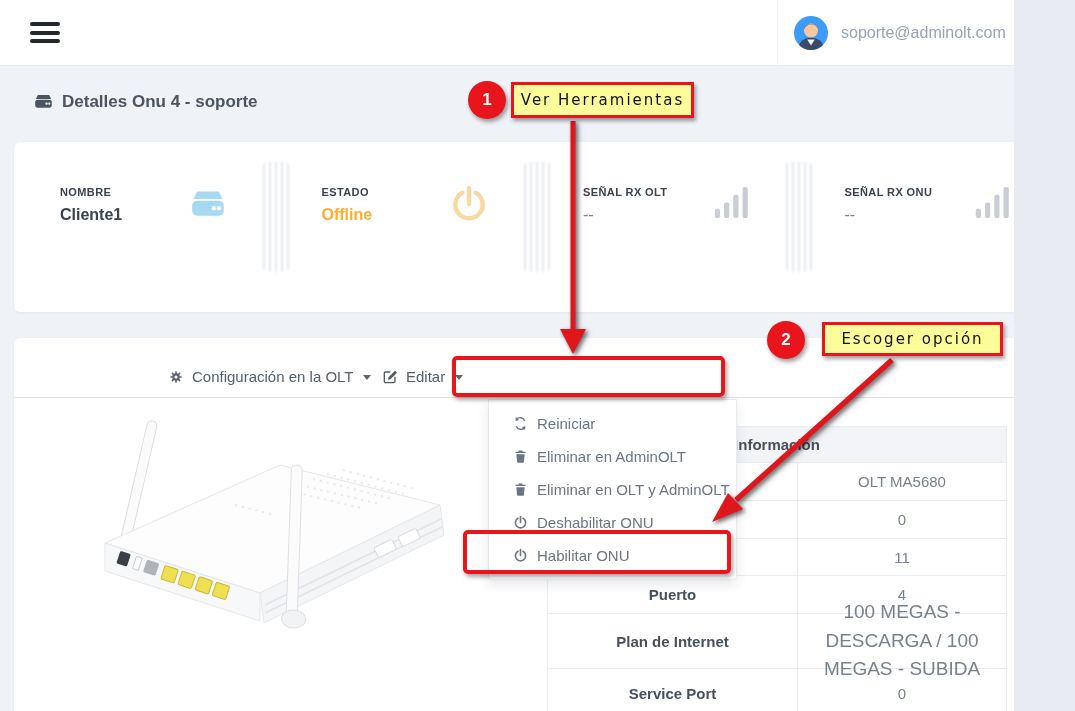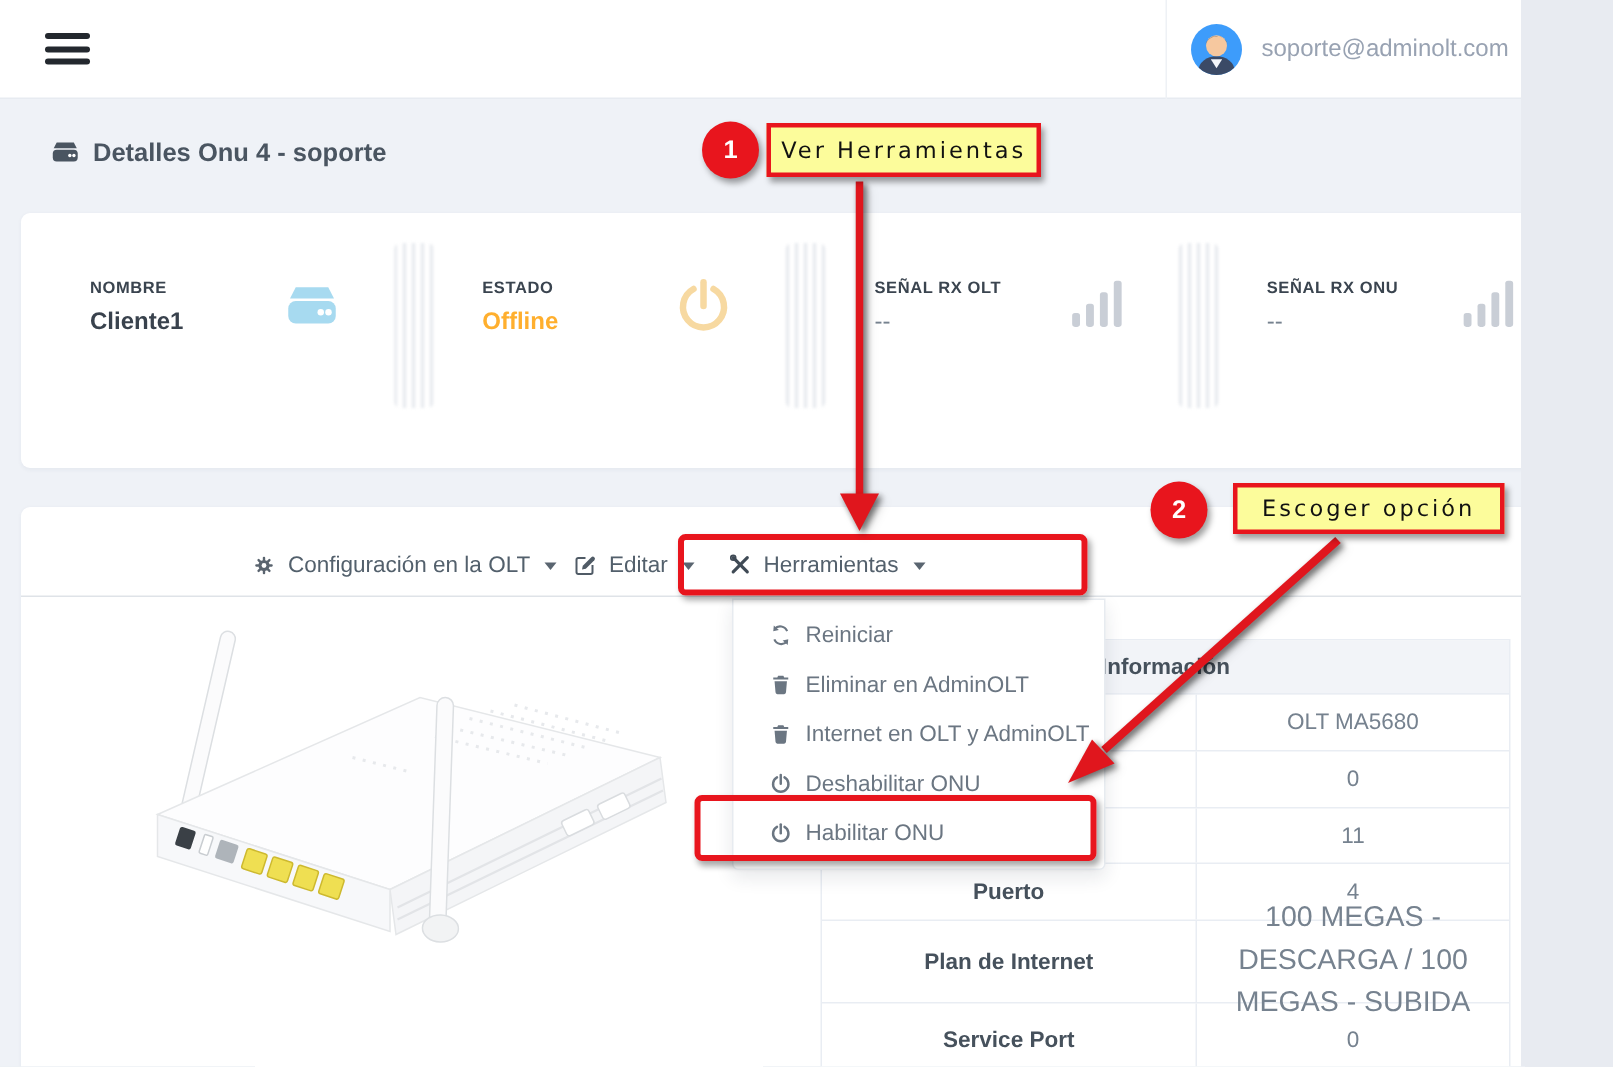--- a/index.html
+++ b/index.html
@@ -234,27 +234,20 @@
       <span>Configuración en la OLT</span>
       <span class="caret"></span>
     </div>
     <div class="tab" style="left:352px">
       <svg width="16" height="16" viewBox="0 0 24 24" style="color:#505b66">
           <use href="#ic-edit"></use>
         </svg>
       <span>Editar</span>
       <span class="caret"></span>
     </div>
-    <div class="tab" style="left:456px">
-      <svg width="15" height="15" viewBox="0 0 24 24" style="color:#3f4a55">
-          <use href="#ic-tools"></use>
-        </svg>
-      <span>Herramientas</span>
-      <span class="caret"></span>
-    </div>
   </div>
 
   <svg class="device" width="420" height="228" viewBox="0 0 420 228">
 
     <g transform="translate(118,8) rotate(13)">
       <rect x="-5" y="0" width="10" height="128" rx="5" fill="#fbfbfc" stroke="#dcdfe2"></rect>
       <ellipse cx="0" cy="130" rx="11" ry="8" fill="#f2f3f4" stroke="#dcdfe2"></ellipse>
     </g>
 
     <path d="M70 130 L245 52 L405 92 L225 180 Z" fill="#fdfdfe" stroke="#e5e7e9"></path>
@@ -331,21 +324,21 @@
     <div class="menu-item">
       <svg width="15" height="15" viewBox="0 0 24 24" style="color:#6b7682">
           <use href="#ic-trash"></use>
         </svg>
       <span>Eliminar en AdminOLT</span>
     </div>
     <div class="menu-item">
       <svg width="15" height="15" viewBox="0 0 24 24" style="color:#6b7682">
           <use href="#ic-trash"></use>
         </svg>
-      <span>Internet en OLT y AdminOLT</span>
+      <span>Eliminar en OLT y AdminOLT</span>
     </div>
     <div class="menu-item">
       <svg width="15" height="15" viewBox="0 0 24 24" style="color:#6b7682">
           <use href="#ic-power"></use>
         </svg>
       <span>Deshabilitar ONU</span>
     </div>
     <div class="menu-item">
       <svg width="15" height="15" viewBox="0 0 24 24" style="color:#6b7682">
           <use href="#ic-power"></use>

